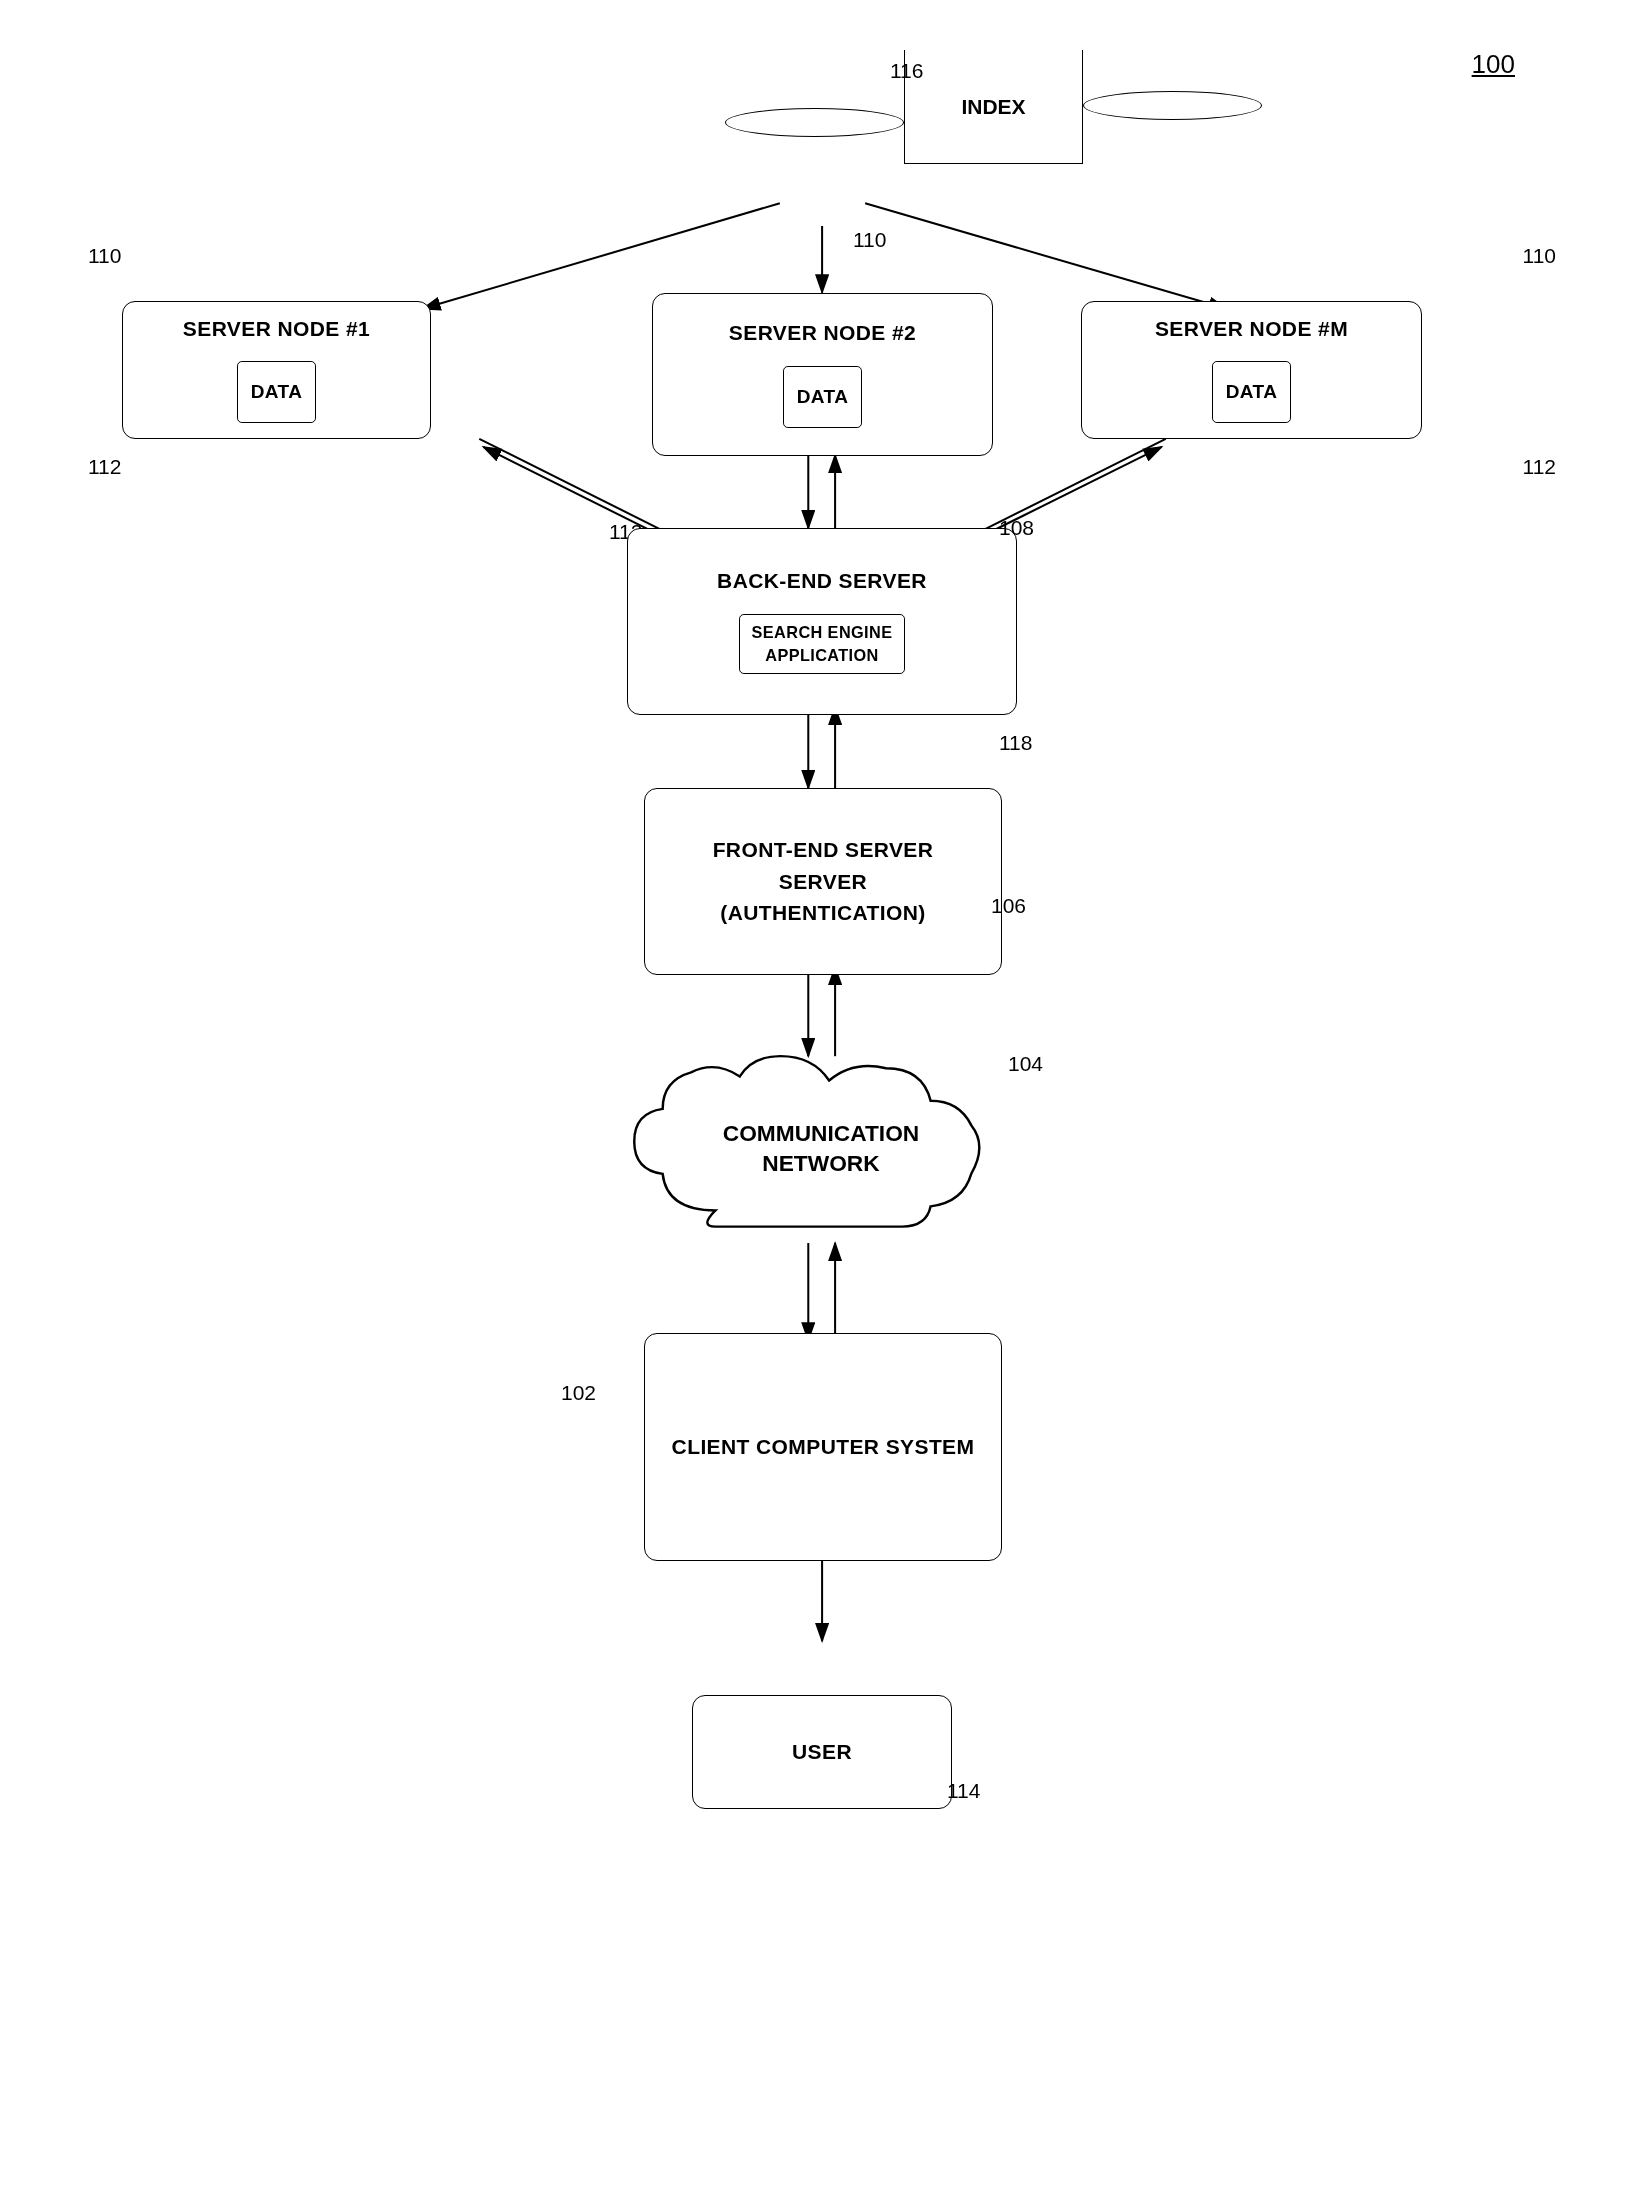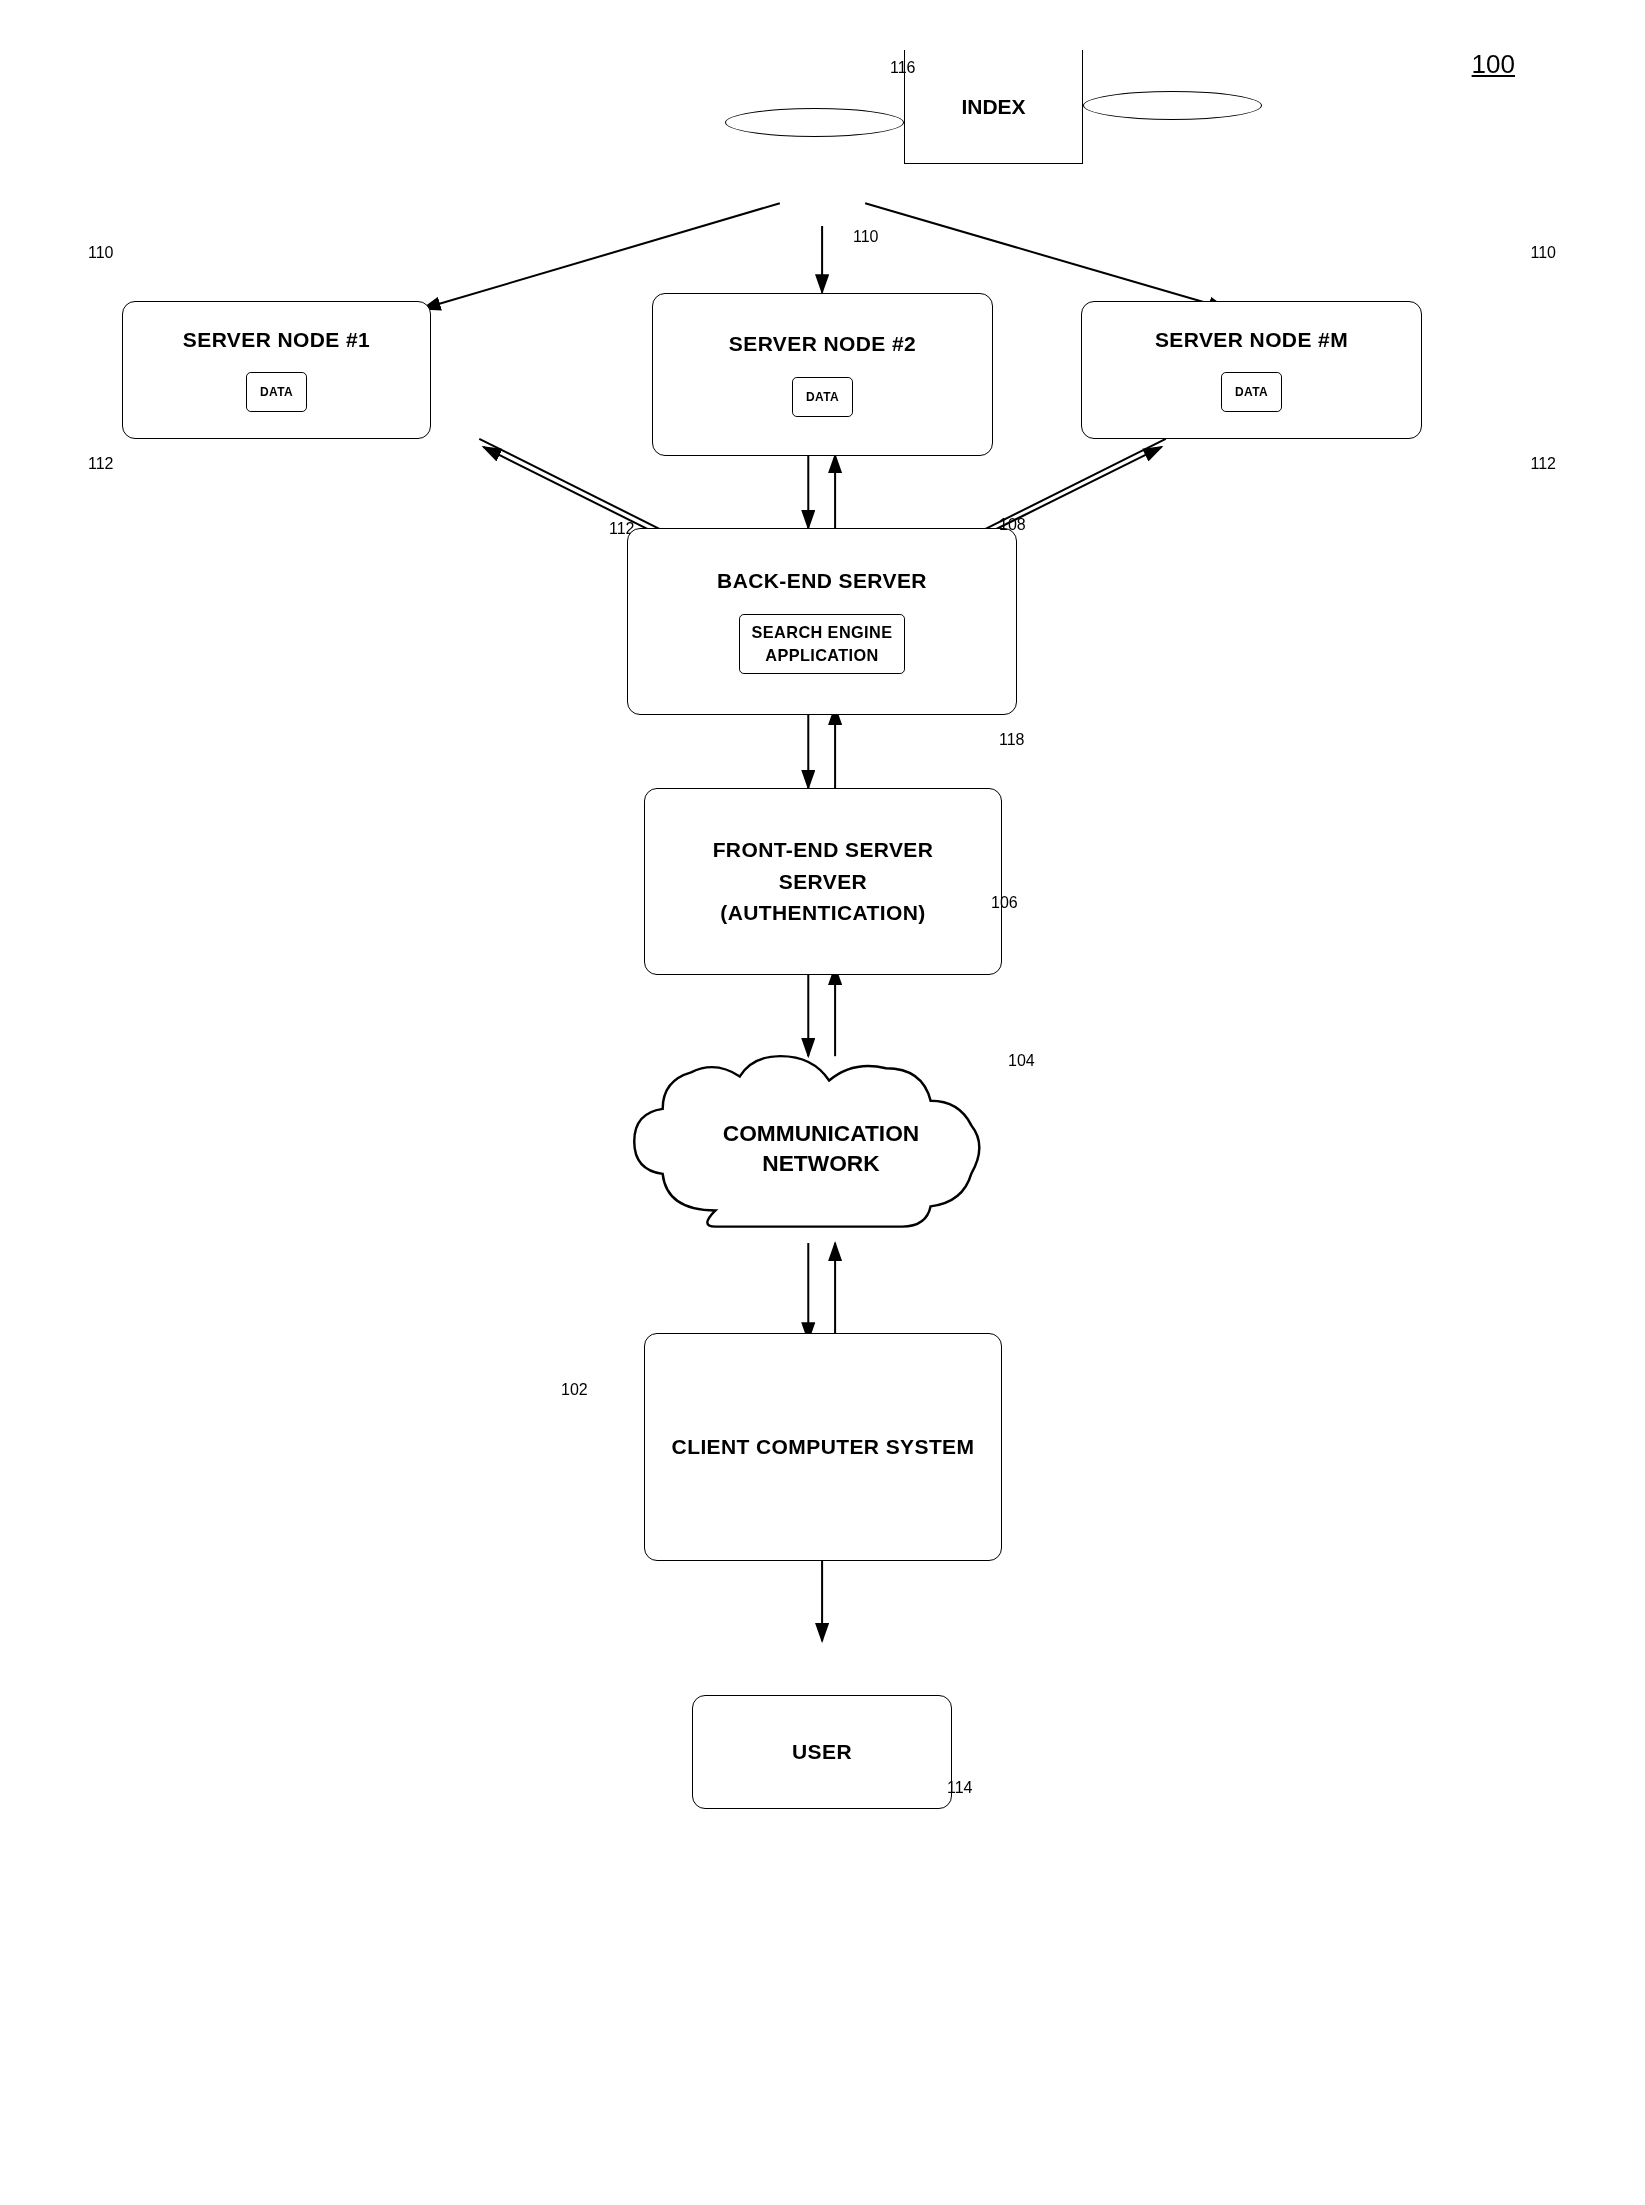--- a/index.html
+++ b/index.html
@@ -31,28 +31,28 @@
       letter-spacing: 0.4px;
       gap: 16px;
     }
     .node-box.rounded-rect {
       border-radius: 13px;
     }
     .inner-box {
       border: 1.6px solid #000;
       border-radius: 4.9px;
       background: #fff;
-      padding: 12px 13px;
-      font-size: 12px;
+      padding: 19px 13px;
+      font-size: 19px;
       font-weight: bold;
       margin-top: 4.9px;
     }
     .label-ref {
       position: absolute;
-      font-size: 16px;
+      font-size: 21px;
       font-weight: normal;
       font-family: Arial, sans-serif;
     }
     
     .cylinder {
       position: absolute;
       display: flex;
       align-items: center;
       justify-content: center;
     }

